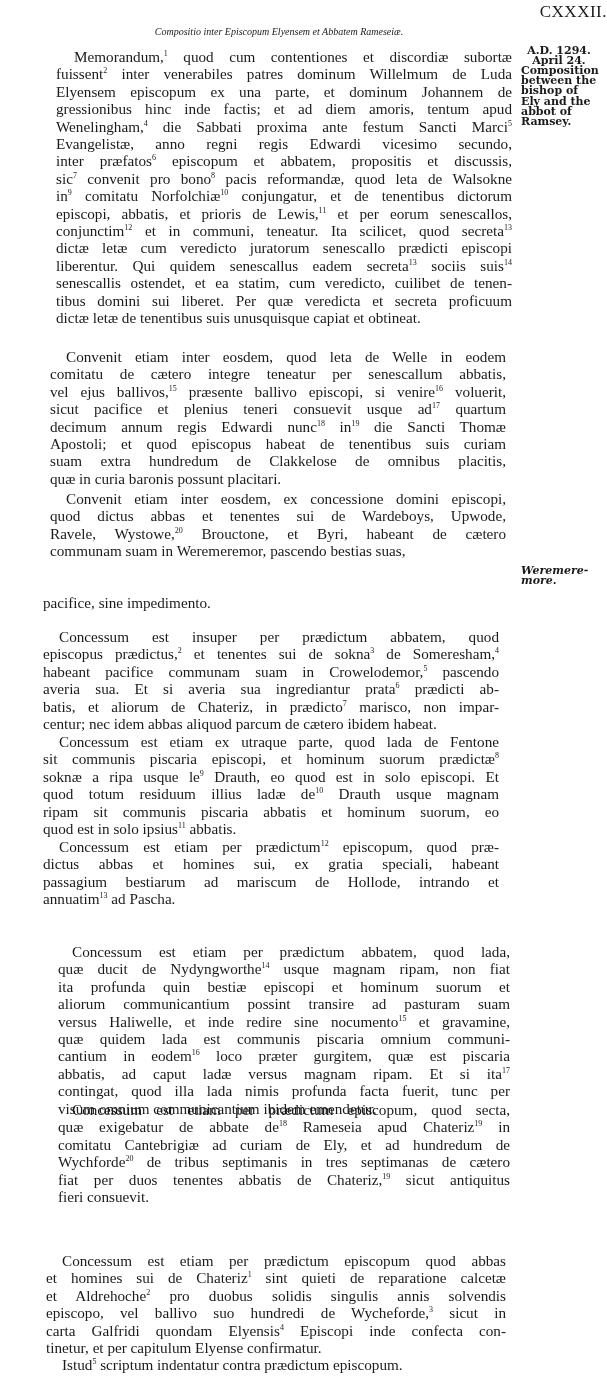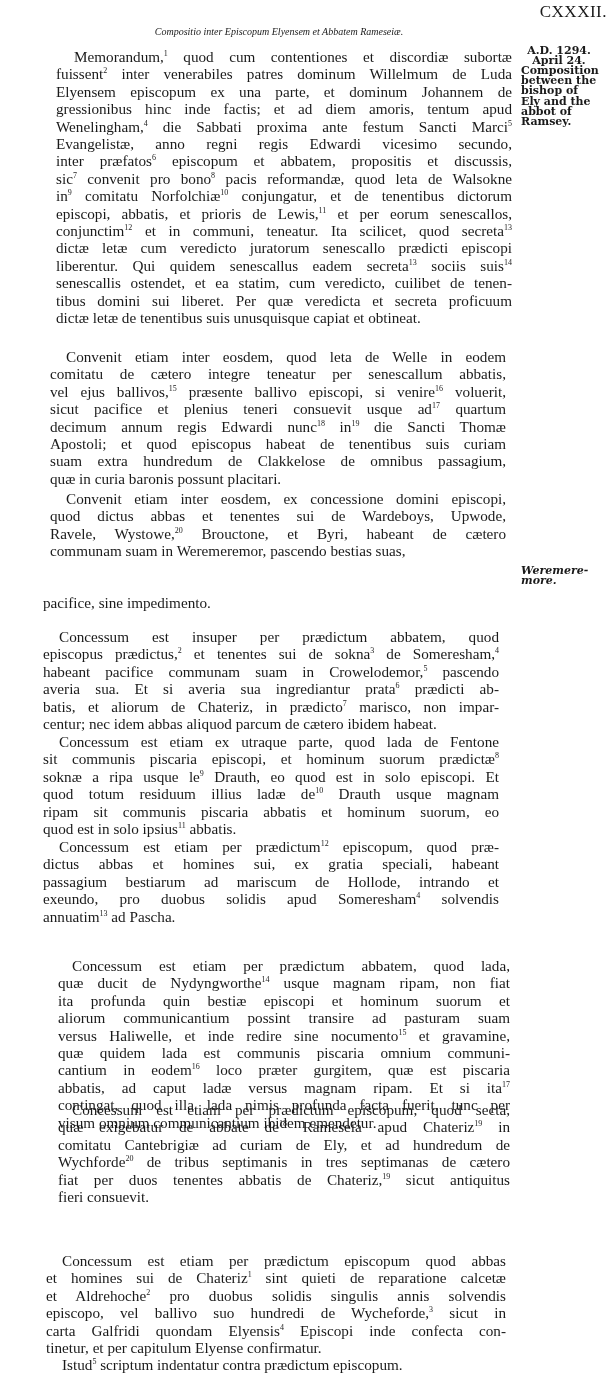--- a/index.html
+++ b/index.html
@@ -74,21 +74,21 @@
         <span class="line">tibus domini sui liberet. Per quæ veredicta et secreta proficuum</span>
         <span class="line last">dictæ letæ de tenentibus suis unusquisque capiat et obtineat.</span>
       </div>
       <div class="block" style="top: 348px; left: 50px; width: 456px;">
         <span class="line" style="padding-left: 16px;">Convenit etiam inter eosdem, quod leta de Welle in eodem</span>
         <span class="line">comitatu de cætero integre teneatur per senescallum abbatis,</span>
         <span class="line">vel ejus ballivos,<sup>15</sup> præsente ballivo episcopi, si venire<sup>16</sup> voluerit,</span>
         <span class="line">sicut pacifice et plenius teneri consuevit usque ad<sup>17</sup> quartum</span>
         <span class="line">decimum annum regis Edwardi nunc<sup>18</sup> in<sup>19</sup> die Sancti Thomæ</span>
         <span class="line">Apostoli; et quod episcopus habeat de tenentibus suis curiam</span>
-        <span class="line">suam extra hundredum de Clakkelose de omnibus passagium,</span>
+        <span class="line">suam extra hundredum de Clakkelose de omnibus placitis,</span>
         <span class="line last">quæ in curia baronis possunt placitari.</span>
       </div>
       <div class="block" style="top: 490px; left: 50px; width: 456px;">
         <span class="line" style="padding-left: 16px;">Convenit etiam inter eosdem, ex concessione domini episcopi,</span>
         <span class="line">quod dictus abbas et tenentes sui de Wardeboys, Upwode,</span>
         <span class="line">Ravele, Wystowe,<sup>20</sup> Brouctone, et Byri, habeant de cætero</span>
         <span class="line last">communam suam in Weremeremor, pascendo bestias suas,</span>
       </div>
       <div class="block" style="top: 594px; left: 43px; width: 456px;">
         <span class="line last">pacifice, sine impedimento.</span>
@@ -106,25 +106,24 @@
         <span class="line">sit communis piscaria episcopi, et hominum suorum prædictæ<sup>8</sup></span>
         <span class="line">soknæ a ripa usque le<sup>9</sup> Drauth, eo quod est in solo episcopi. Et</span>
         <span class="line">quod totum residuum illius ladæ de<sup>10</sup> Drauth usque magnam</span>
         <span class="line">ripam sit communis piscaria abbatis et hominum suorum, eo</span>
         <span class="line last">quod est in solo ipsius<sup>11</sup> abbatis.</span>
       </div>
       <div class="block" style="top: 838px; left: 43px; width: 456px;">
         <span class="line" style="padding-left: 16px;">Concessum est etiam per prædictum<sup>12</sup> episcopum, quod præ-</span>
         <span class="line">dictus abbas et homines sui, ex gratia speciali, habeant</span>
         <span class="line">passagium bestiarum ad mariscum de Hollode, intrando et</span>
-        <span class="line">exeundo, pro duobus solidis apud Someresham<sup>4</sup> solvendis</span>
         <span class="line last">annuatim<sup>13</sup> ad Pascha.</span>
       </div>
       <div class="block" style="top: 943px; left: 58px; width: 452px;">
-        <span class="line" style="padding-left: 14px; margin-top: 14px;">Concessum est etiam per prædictum abbatem, quod lada,</span>
+        <span class="line" style="padding-left: 14px;">Concessum est etiam per prædictum abbatem, quod lada,</span>
         <span class="line">quæ ducit de Nydyngworthe<sup>14</sup> usque magnam ripam, non fiat</span>
         <span class="line">ita profunda quin bestiæ episcopi et hominum suorum et</span>
         <span class="line">aliorum communicantium possint transire ad pasturam suam</span>
         <span class="line">versus Haliwelle, et inde redire sine nocumento<sup>15</sup> et gravamine,</span>
         <span class="line">quæ quidem lada est communis piscaria omnium communi-</span>
         <span class="line">cantium in eodem<sup>16</sup> loco præter gurgitem, quæ est piscaria</span>
         <span class="line">abbatis, ad caput ladæ versus magnam ripam. Et si ita<sup>17</sup></span>
         <span class="line">contingat, quod illa lada nimis profunda facta fuerit, tunc per</span>
         <span class="line last">visum omnium communicantium ibidem emendetur.</span>
       </div>

